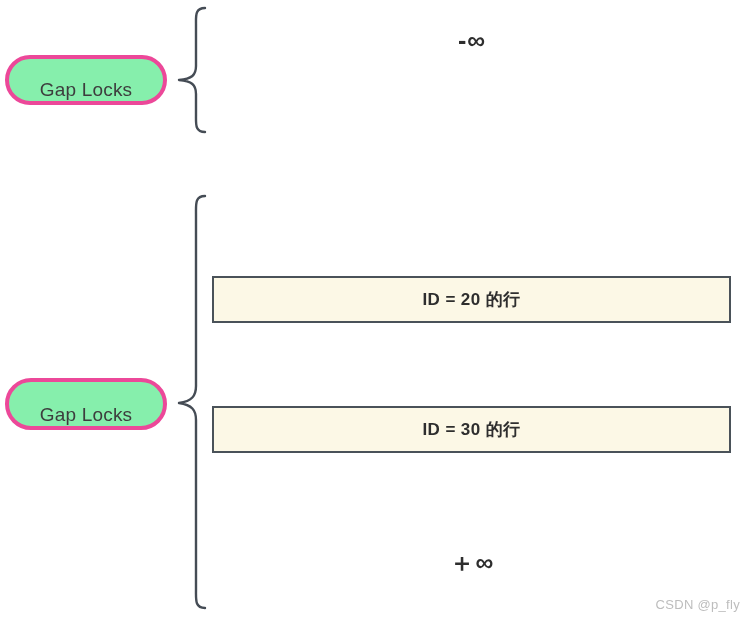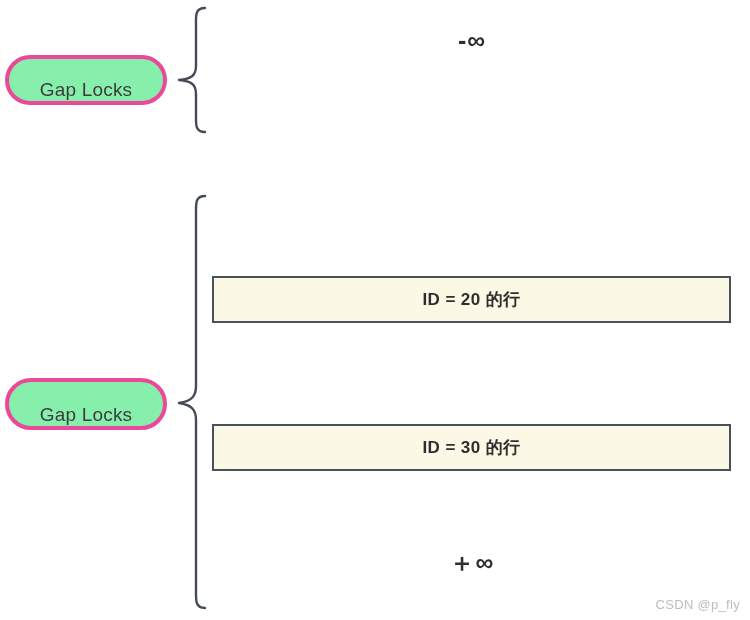--- a/index.html
+++ b/index.html
@@ -65,21 +65,21 @@
     align-items: center;
     justify-content: center;
     color: #2e2e2e;
     font-size: 17px;
     font-weight: bold;
     letter-spacing: 0.4px;
     user-select: none;
   }
   #row-10 { top: 147px; height: 46px; }
   #row-20 { top: 276px; height: 47px; }
-  #row-30 { top: 424px; height: 47px; }
+  #row-30 { top: 406px; height: 47px; }
 
   
   .inf-label {
     position: absolute;
     width: 140px;
     text-align: center;
     color: #2e2e2e;
     font-size: 25px;
     font-weight: bold;
     letter-spacing: 1px;

